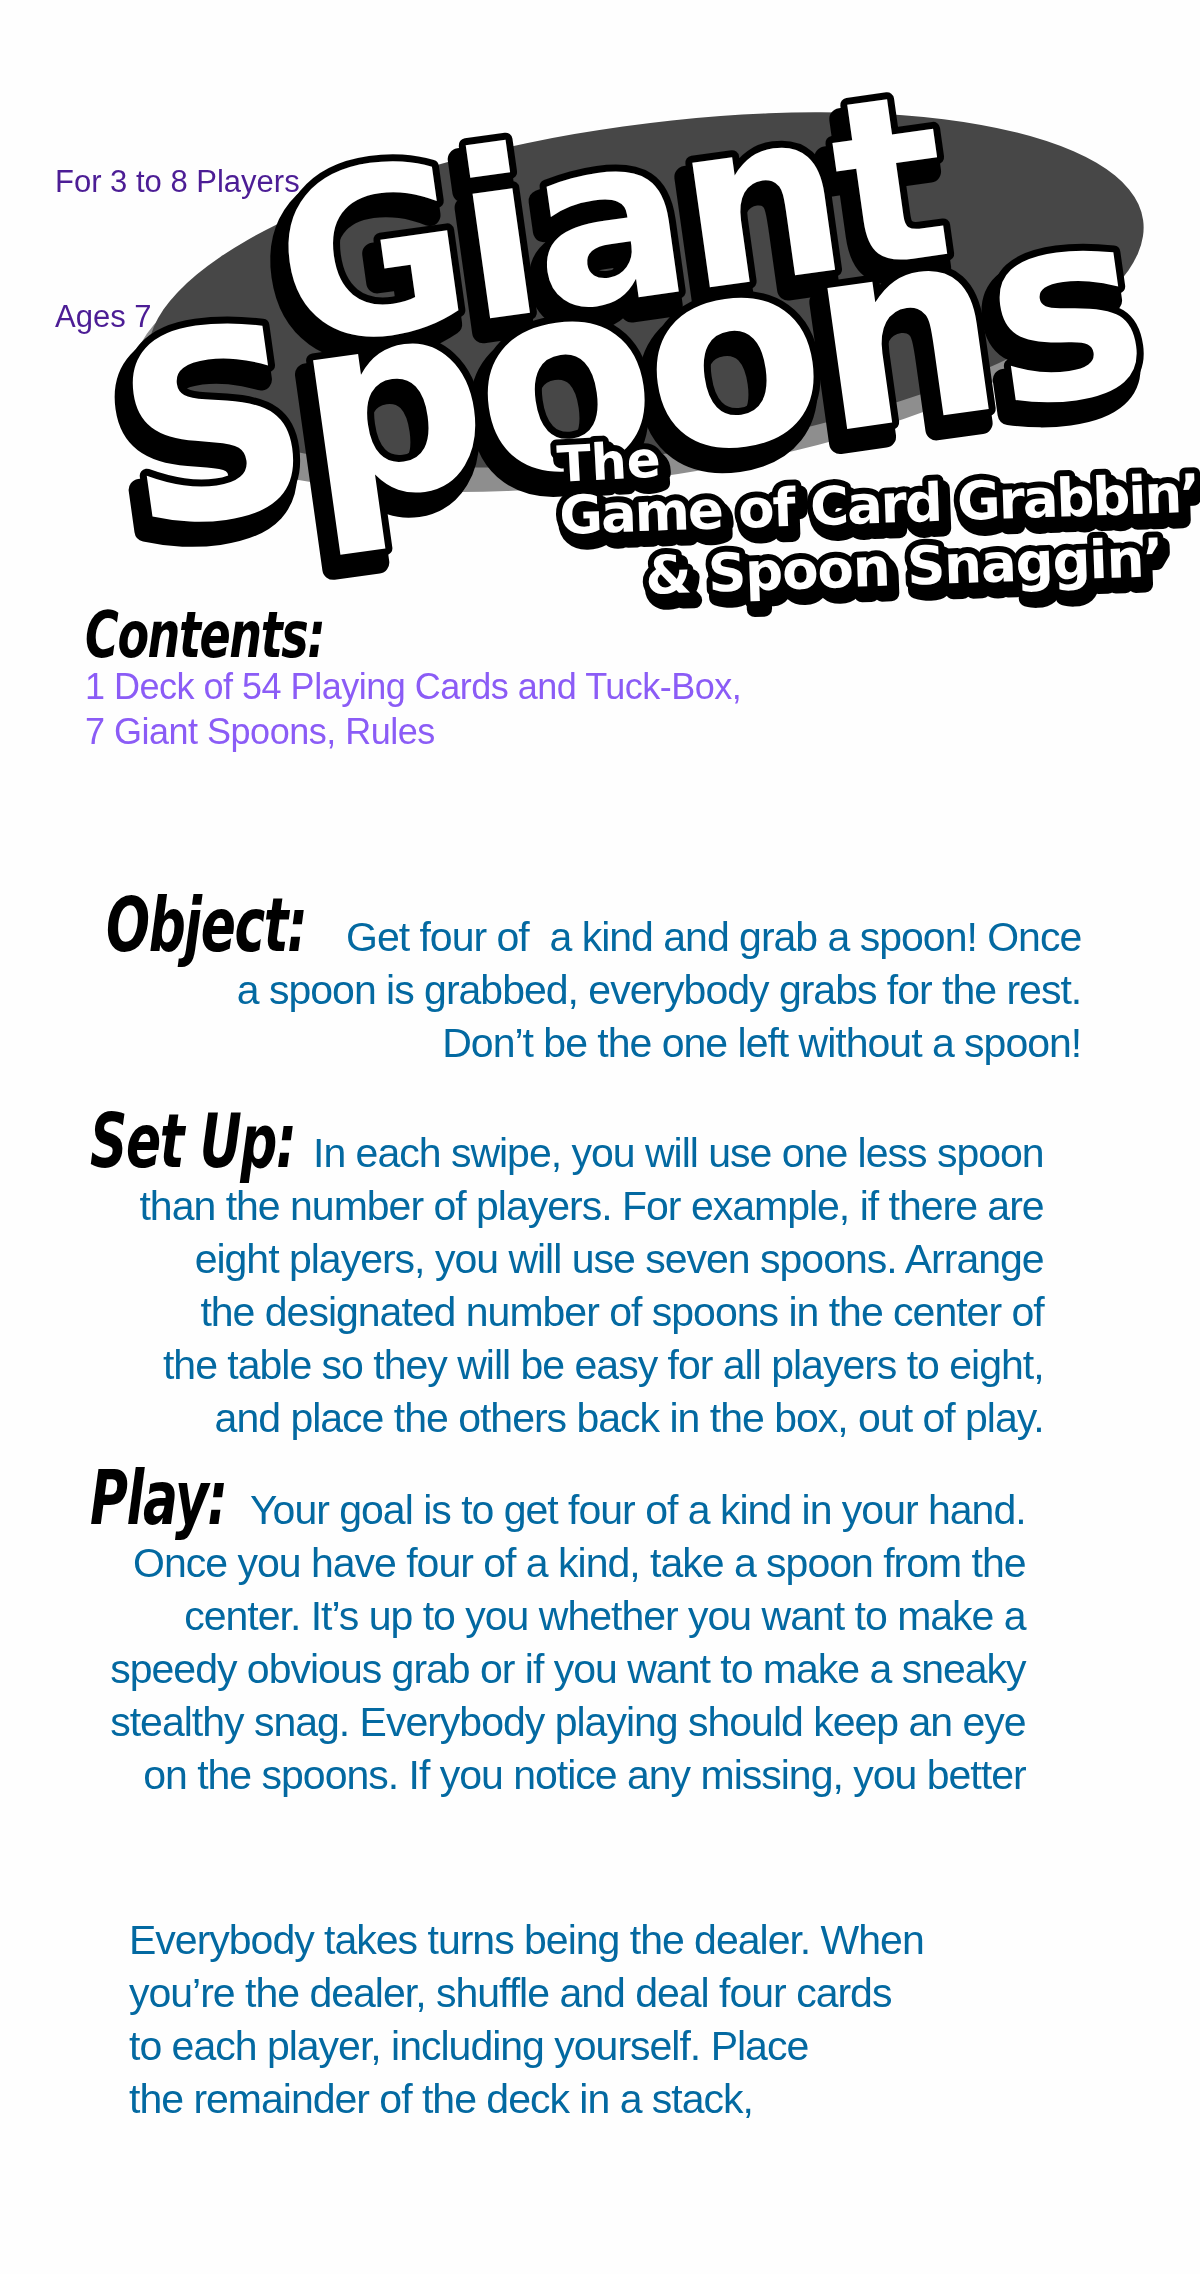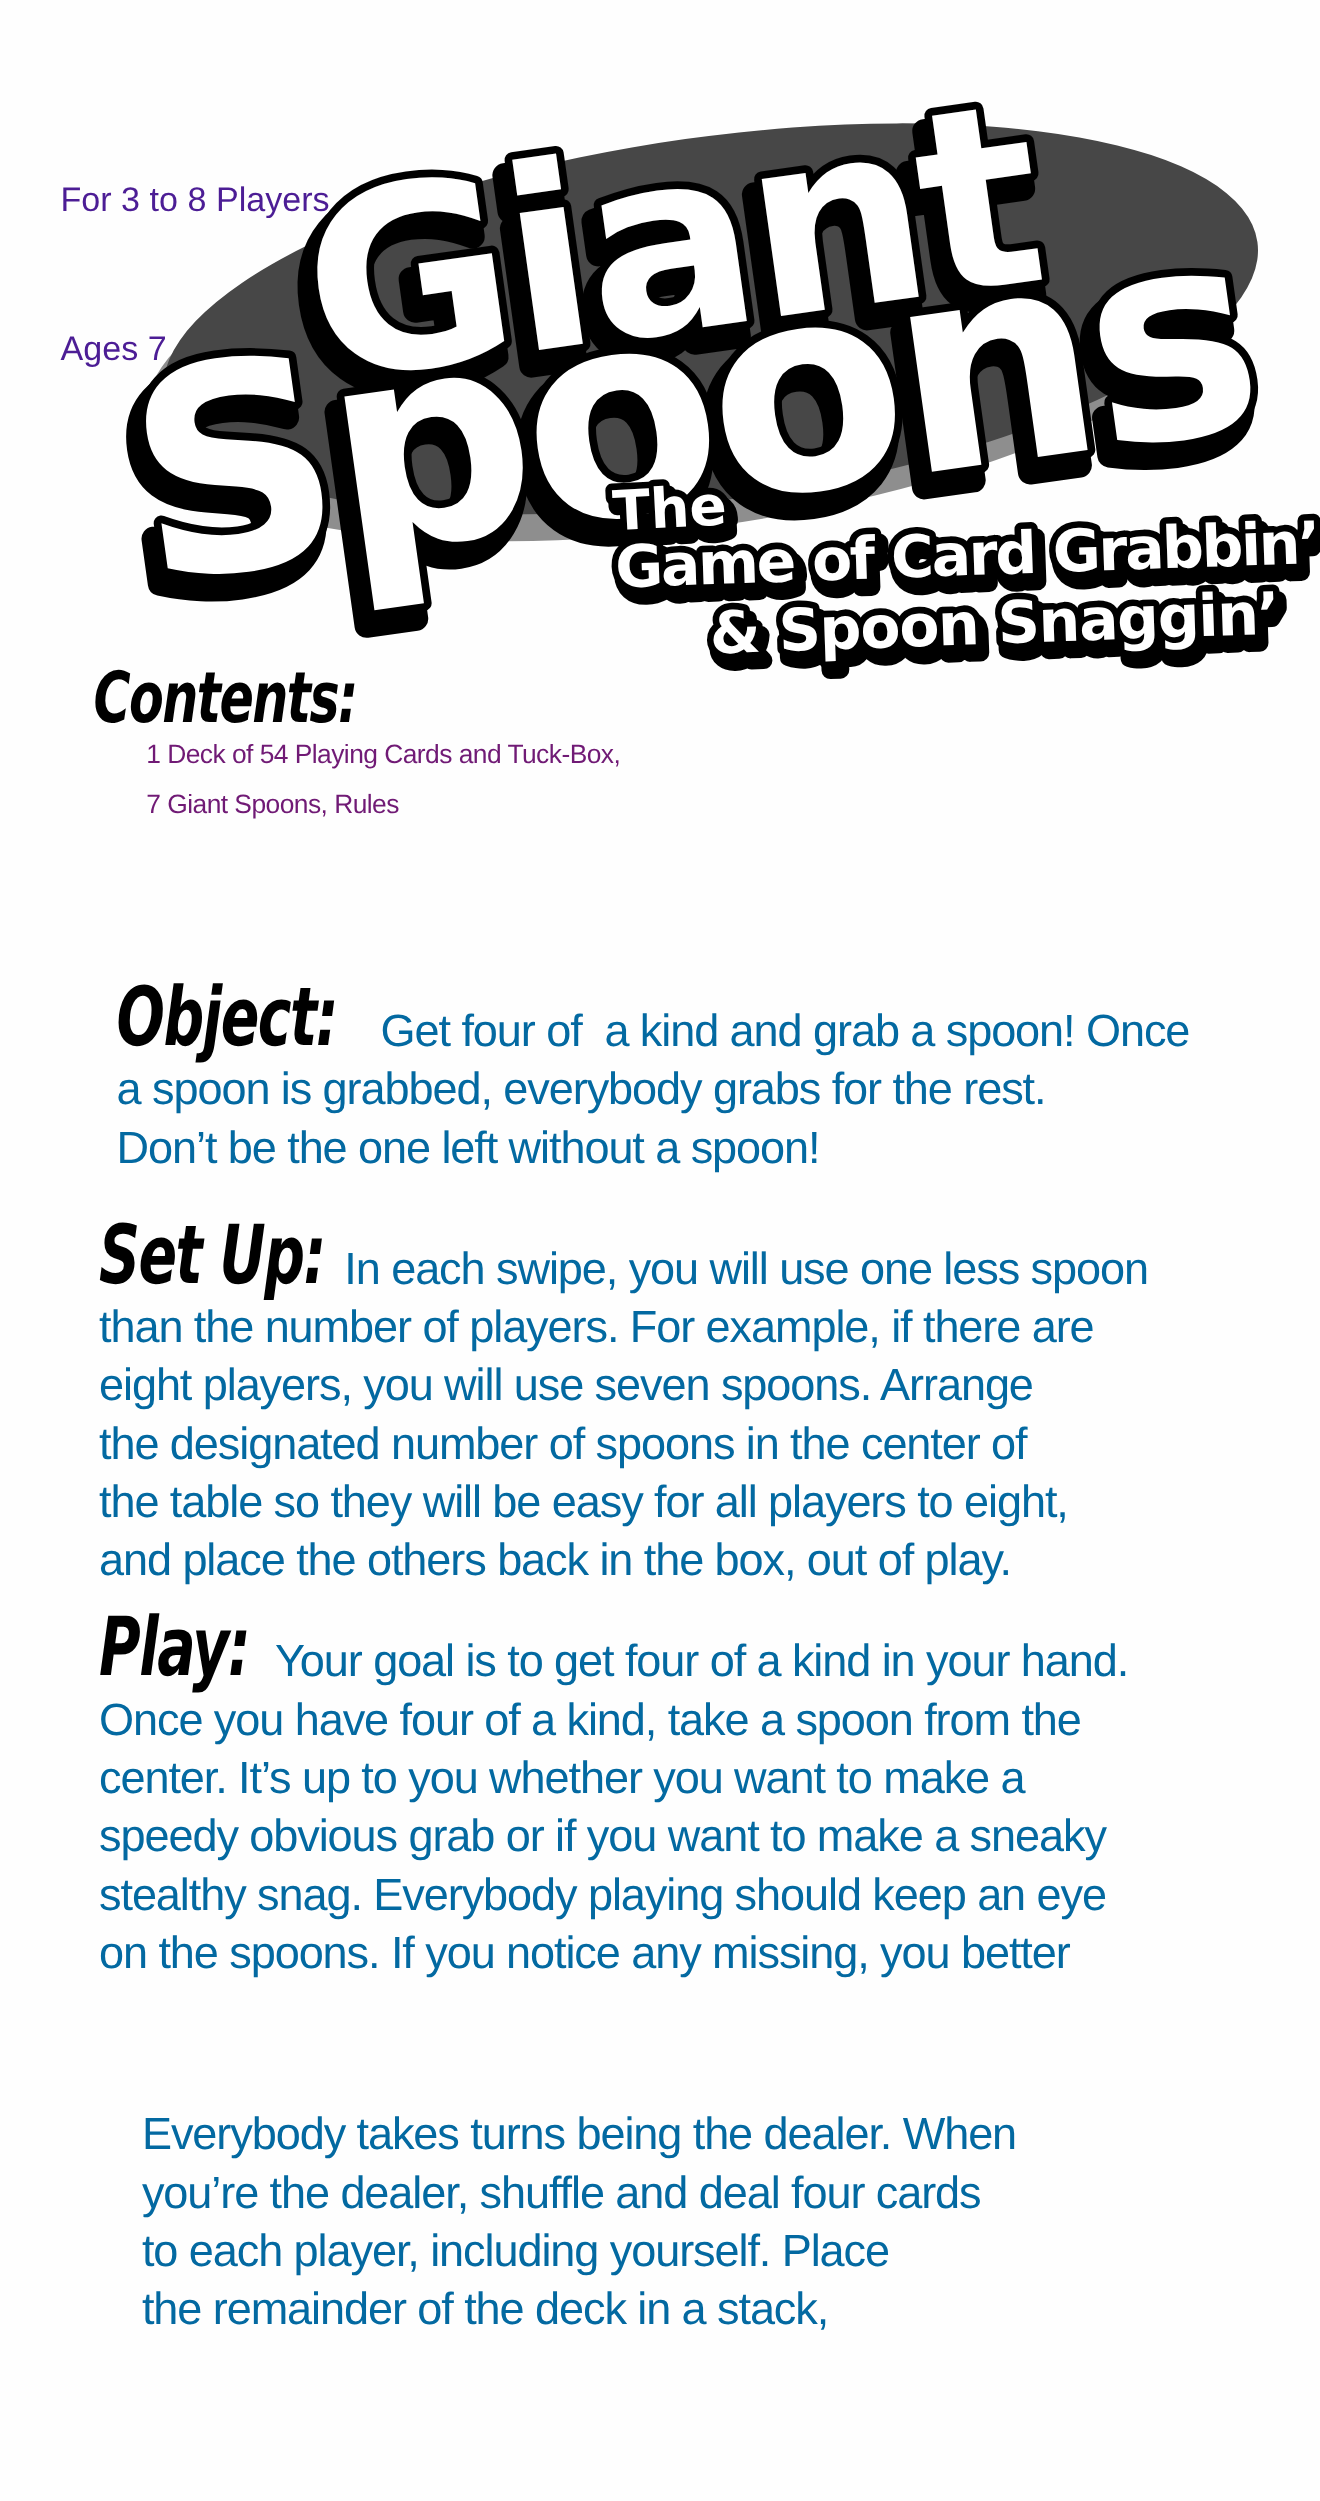--- a/index.html
+++ b/index.html
@@ -29,21 +29,21 @@
     stroke-linecap:round;
   }
   .logo .word-main{fill:#ffffff;stroke:#000000;paint-order:stroke fill;}
   .logo .word-shadow{fill:#000000;stroke:#000000;paint-order:stroke fill;}
   
   .sec{position:absolute;}
   .bline{
     font-size:41px;line-height:53px;letter-spacing:-1px;
     white-space:pre;color:#0369a1;
   }
-  .bline.cont{padding-left:0;}
+  .bline.cont{padding-left:0;text-align:right;}
   .heading{
     position:absolute;left:0;top:-12px;
     font-family:"DejaVu Sans",sans-serif;
     font-weight:bold;font-style:italic;
     font-size:74px;line-height:53px;
     letter-spacing:-2px;
     color:#000;
     transform:scaleX(0.70);
     transform-origin:left center;
     white-space:pre;
@@ -52,22 +52,22 @@
   .contents-heading{
     font-family:"DejaVu Sans",sans-serif;
     font-weight:bold;font-style:italic;
     font-size:64px;line-height:58px;
     letter-spacing:-2px;color:#000;
     transform:scaleX(0.72);
     transform-origin:left top;
     white-space:pre;
   }
   .cline{
-    font-size:24px;line-height:45px;letter-spacing:-0.5px;
-    white-space:pre;color:#701a75;margin-left:48px;
+    font-size:36px;line-height:45px;letter-spacing:-0.5px;
+    white-space:pre;color:#8b5cf6;
   }
   #sec-contents{left:85px;top:606px;}
   #sec-object{left:106px;top:911px;}
   #sec-setup{left:90px;top:1127px;}
   #sec-play{left:90px;top:1484px;}
   #sec-play2{left:129px;top:1914px;}
   #sec-object .first{padding-left:240px;}
   #sec-setup .first{padding-left:223px;}
   #sec-play .first{padding-left:160px;text-align:center;}
 </style>

